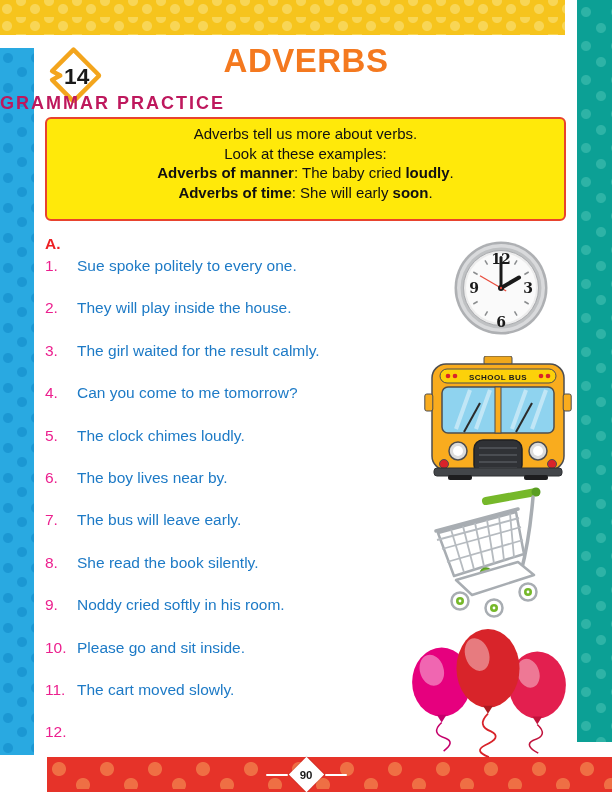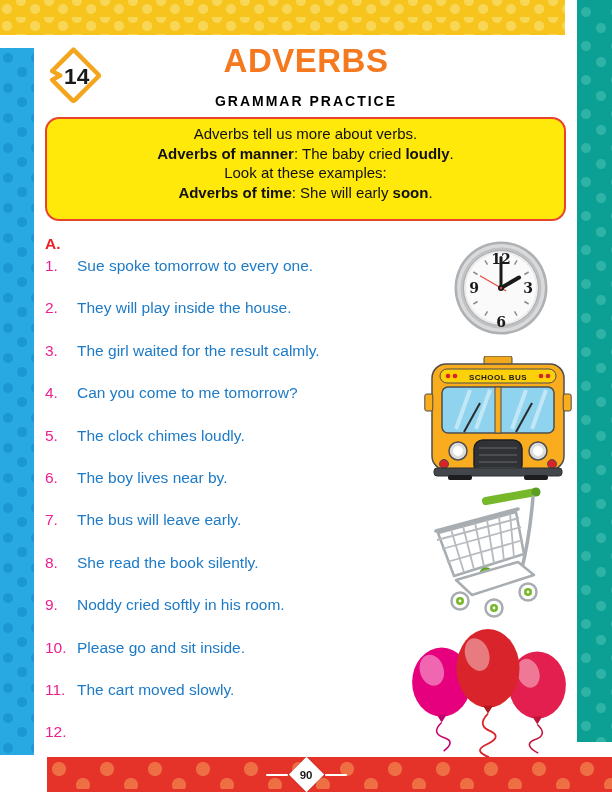--- a/index.html
+++ b/index.html
@@ -42,27 +42,27 @@
       radial-gradient(circle at 36px 28px, #ef6f44 0 6.5px, transparent 7.5px);
     background-size:48px 32px;
   }
   
   .lesson-badge{position:absolute;left:42px;top:44px;width:63px;height:63px;}
   .page-title{
     position:absolute;left:0;top:42px;width:612px;text-align:center;
     color:#f4791f;font-size:33px;font-weight:bold;letter-spacing:0.5px;
   }
   .page-subtitle{
-    position:absolute;left:0;top:93px;width:612px;text-align:center;
-    color:#000000;font-size:14px;font-weight:bold;letter-spacing:2px;
+    position:absolute;left:0;top:93px;width:612px;
+    color:#be185d;font-size:18px;font-weight:bold;letter-spacing:2px;
   }
   
   .info-box{
     position:absolute;left:45px;top:117px;width:517px;height:95px;
-    background:#ffe90a;border:2.5px solid #e8432e;border-radius:14px;
+    background:#ffe90a;border:2.5px solid #e8432e;border-radius:6px;
     text-align:center;color:#111;font-size:15px;line-height:19.6px;
     padding-top:5px;
   }
   .info-box b{font-weight:bold;}
   
   .instruction{
     position:absolute;left:45px;top:235px;width:420px;
     color:#ed2024;font-size:15.5px;display:flex;
   }
   .instruction .a-label{font-weight:bold;width:27px;flex:0 0 27px;}
@@ -105,33 +105,33 @@
     <path d="M50,9 L89,48 Q92,50 89,52 L52,89 Q50,91 48,89 L16,57 L29,50 L16,43 Z" fill="#ffffff" stroke="#f3a51d" stroke-width="7" stroke-linejoin="round"></path>
     <text x="55" y="63" text-anchor="middle" font-size="36" font-weight="bold" fill="#1a1a1a" font-family="Liberation Sans, sans-serif">14</text>
   </svg>
 </div>
 
 <div class="page-title">ADVERBS</div>
 <div class="page-subtitle">GRAMMAR PRACTICE</div>
 
 <div class="info-box">
   <div>Adverbs tell us more about verbs.</div>
+  <div>Look at these examples:</div>
   <div><b>Adverbs of manner</b><span>: The baby cried </span><b>loudly</b><span>.</span></div>
-  <div>Look at these examples:</div>
   <div><b>Adverbs of time</b><span>: She will early </span><b>soon</b><span>.</span></div>
 </div>
 
 <div class="instruction">
   <span class="a-label">A.</span>
 </div>
 
 <div class="sentences">
   <div class="s-row">
       <span class="s-num">1.</span>
-      <span class="s-text">Sue spoke tomorrow to every one.</span>
+      <span class="s-text">Sue spoke politely to every one.</span>
     </div>
   <div class="s-row">
       <span class="s-num">2.</span>
       <span class="s-text">They will play inside the house.</span>
     </div>
   <div class="s-row">
       <span class="s-num">3.</span>
       <span class="s-text">The girl waited for the result calmly.</span>
     </div>
   <div class="s-row">

